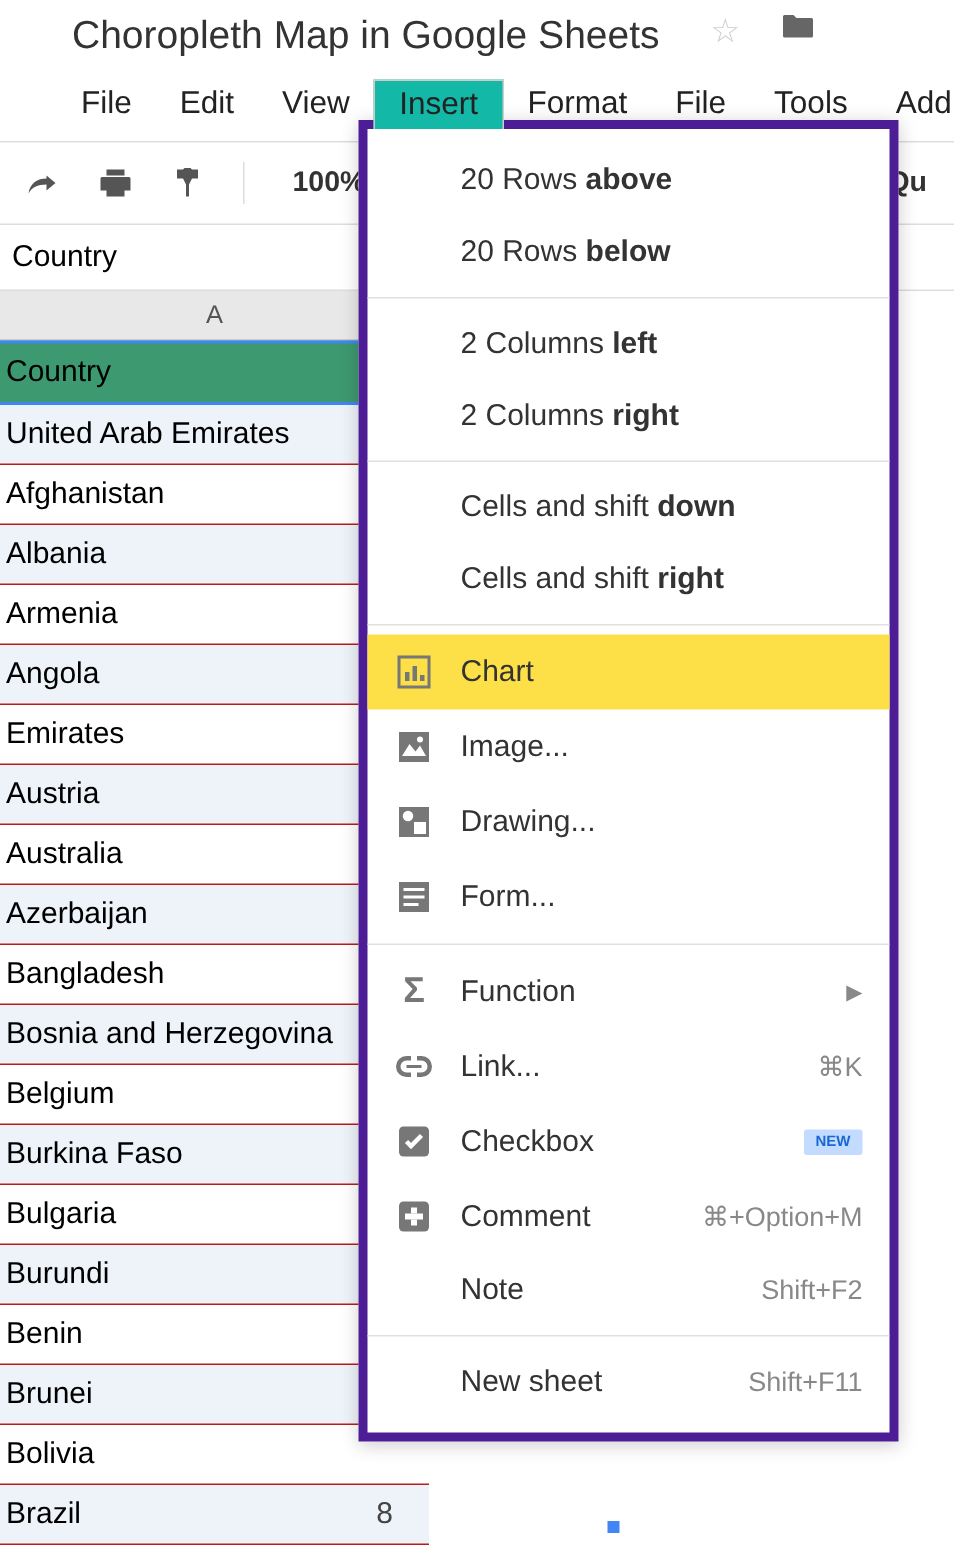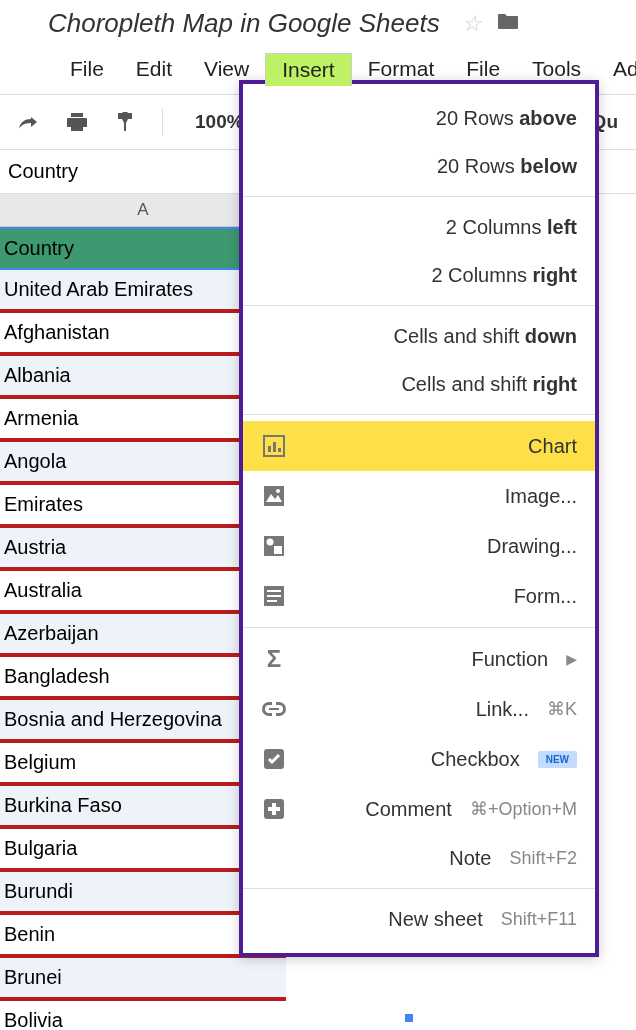--- a/index.html
+++ b/index.html
@@ -1,55 +1,54 @@
 <!DOCTYPE html>
 <html><head>
   <meta charset="utf-8">
   <style>
     * { margin: 0; padding: 0; box-sizing: border-box; font-family: Arial, sans-serif; }
     body { background: #fff; width: 636px; height: 1030px; overflow: hidden; position: relative; }
     
     .header { padding: 8px 48px 4px; }
-    .doc-title { font-size: 26px; color: #333; font-weight: 400; display: flex; align-items: center; gap: 12px; font-style: italic; }
+    .doc-title { font-size: 26px; color: #333; font-weight: 400; display: flex; gap: 24px; }
     .star-icon { color: #ccc; font-size: 22px; margin-left: 10px; }
     .folder-icon { color: #555; font-size: 20px; margin-left: 4px; }
     
-    .menubar { display: flex; gap: 0; padding: 10px 54px 8px; font-size: 21px; }
+    .menubar { display: flex; gap: 0; padding: 10px 38px 8px; font-size: 21px; }
     .menu-item { padding: 4px 16px; cursor: pointer; color: #222; }
-    .menu-item.active { border: 1px solid #ccc; border-bottom: none; background: #bef264; position: relative; z-index: 100; }
+    .menu-item.active { border: 1px solid #ccc; border-bottom: none; background: #14b8a6; position: relative; z-index: 100; }
     
     .toolbar { display: flex; align-items: center; gap: 18px; padding: 10px 14px; border-top: 1px solid #ddd; border-bottom: 1px solid #ddd; height: 56px; }
     .tool-btn { color: #555; font-size: 22px; cursor: pointer; display: flex; align-items: center; justify-content: center; width: 30px; }
     .tool-sep { width: 1px; height: 28px; background: #ddd; margin: 0 4px; }
     .zoom-label { font-size: 19px; color: #333; font-weight: 600; padding: 0 10px; text-align: right; }
     .qu-label { font-size: 19px; color: #333; font-weight: 600; margin-left: auto; padding-right: 4px; }
     
     .formula-bar { padding: 10px 8px; font-size: 20px; border-bottom: 1px solid #ddd; }
     
     .col-header { background: #e8e8e8; text-align: center; font-size: 17px; color: #555; padding: 6px 0; border-bottom: 1px solid #ccc; width: 286px; }
     
     .data-area { width: 286px; }
-    .data-row { font-size: 20px; padding: 8px 4px; border-bottom: 4px solid #b91c1c; }
+    .data-row { font-size: 20px; padding: 8px 4px; border-bottom: 1px solid #b91c1c; }
     .data-row.header-cell { background: #3d9970; border-top: 2px solid #4285f4; border-bottom: 2px solid #4285f4; }
     .data-row:nth-child(even):not(.header-cell) { background: #eef2f9; }
     .data-row:nth-child(odd):not(.header-cell) { background: #fff; }
     .data-row.last-row { display: flex; }
     .data-row.last-row .val-col { margin-left: auto; padding-right: 20px; color: #444; }
     
     .dropdown {
       position: absolute;
       left: 239px;
       top: 80px;
       width: 360px;
       background: #fff;
-      border: 4px solid #4c1d95;
+      border: 6px solid #4c1d95;
       box-shadow: 0 2px 12px rgba(0,0,0,0.2);
       z-index: 50;
       padding: 10px 0;
-      text-align: right;
     }
     .dd-item { display: flex; align-items: center; padding: 12px 18px; font-size: 20px; color: #333; cursor: pointer; gap: 18px; min-height: 48px; }
     .dd-item.hovered { background: #fde047; }
     .dd-item .dd-icon { width: 26px; height: 26px; display: flex; align-items: center; justify-content: center; color: #777; flex-shrink: 0; }
     .dd-item.no-icon { padding-left: 62px; }
     .dd-item .dd-label { flex: 1; }
     .dd-item .dd-label b { font-weight: 700; }
     .dd-item .dd-shortcut { color: #888; font-size: 18px; }
     .dd-item .dd-arrow { color: #888; font-size: 14px; }
     .dd-item .badge-new { background: #c2dbff; color: #1967d2; font-size: 10px; font-weight: 600; padding: 3px 8px; border-radius: 2px; }

